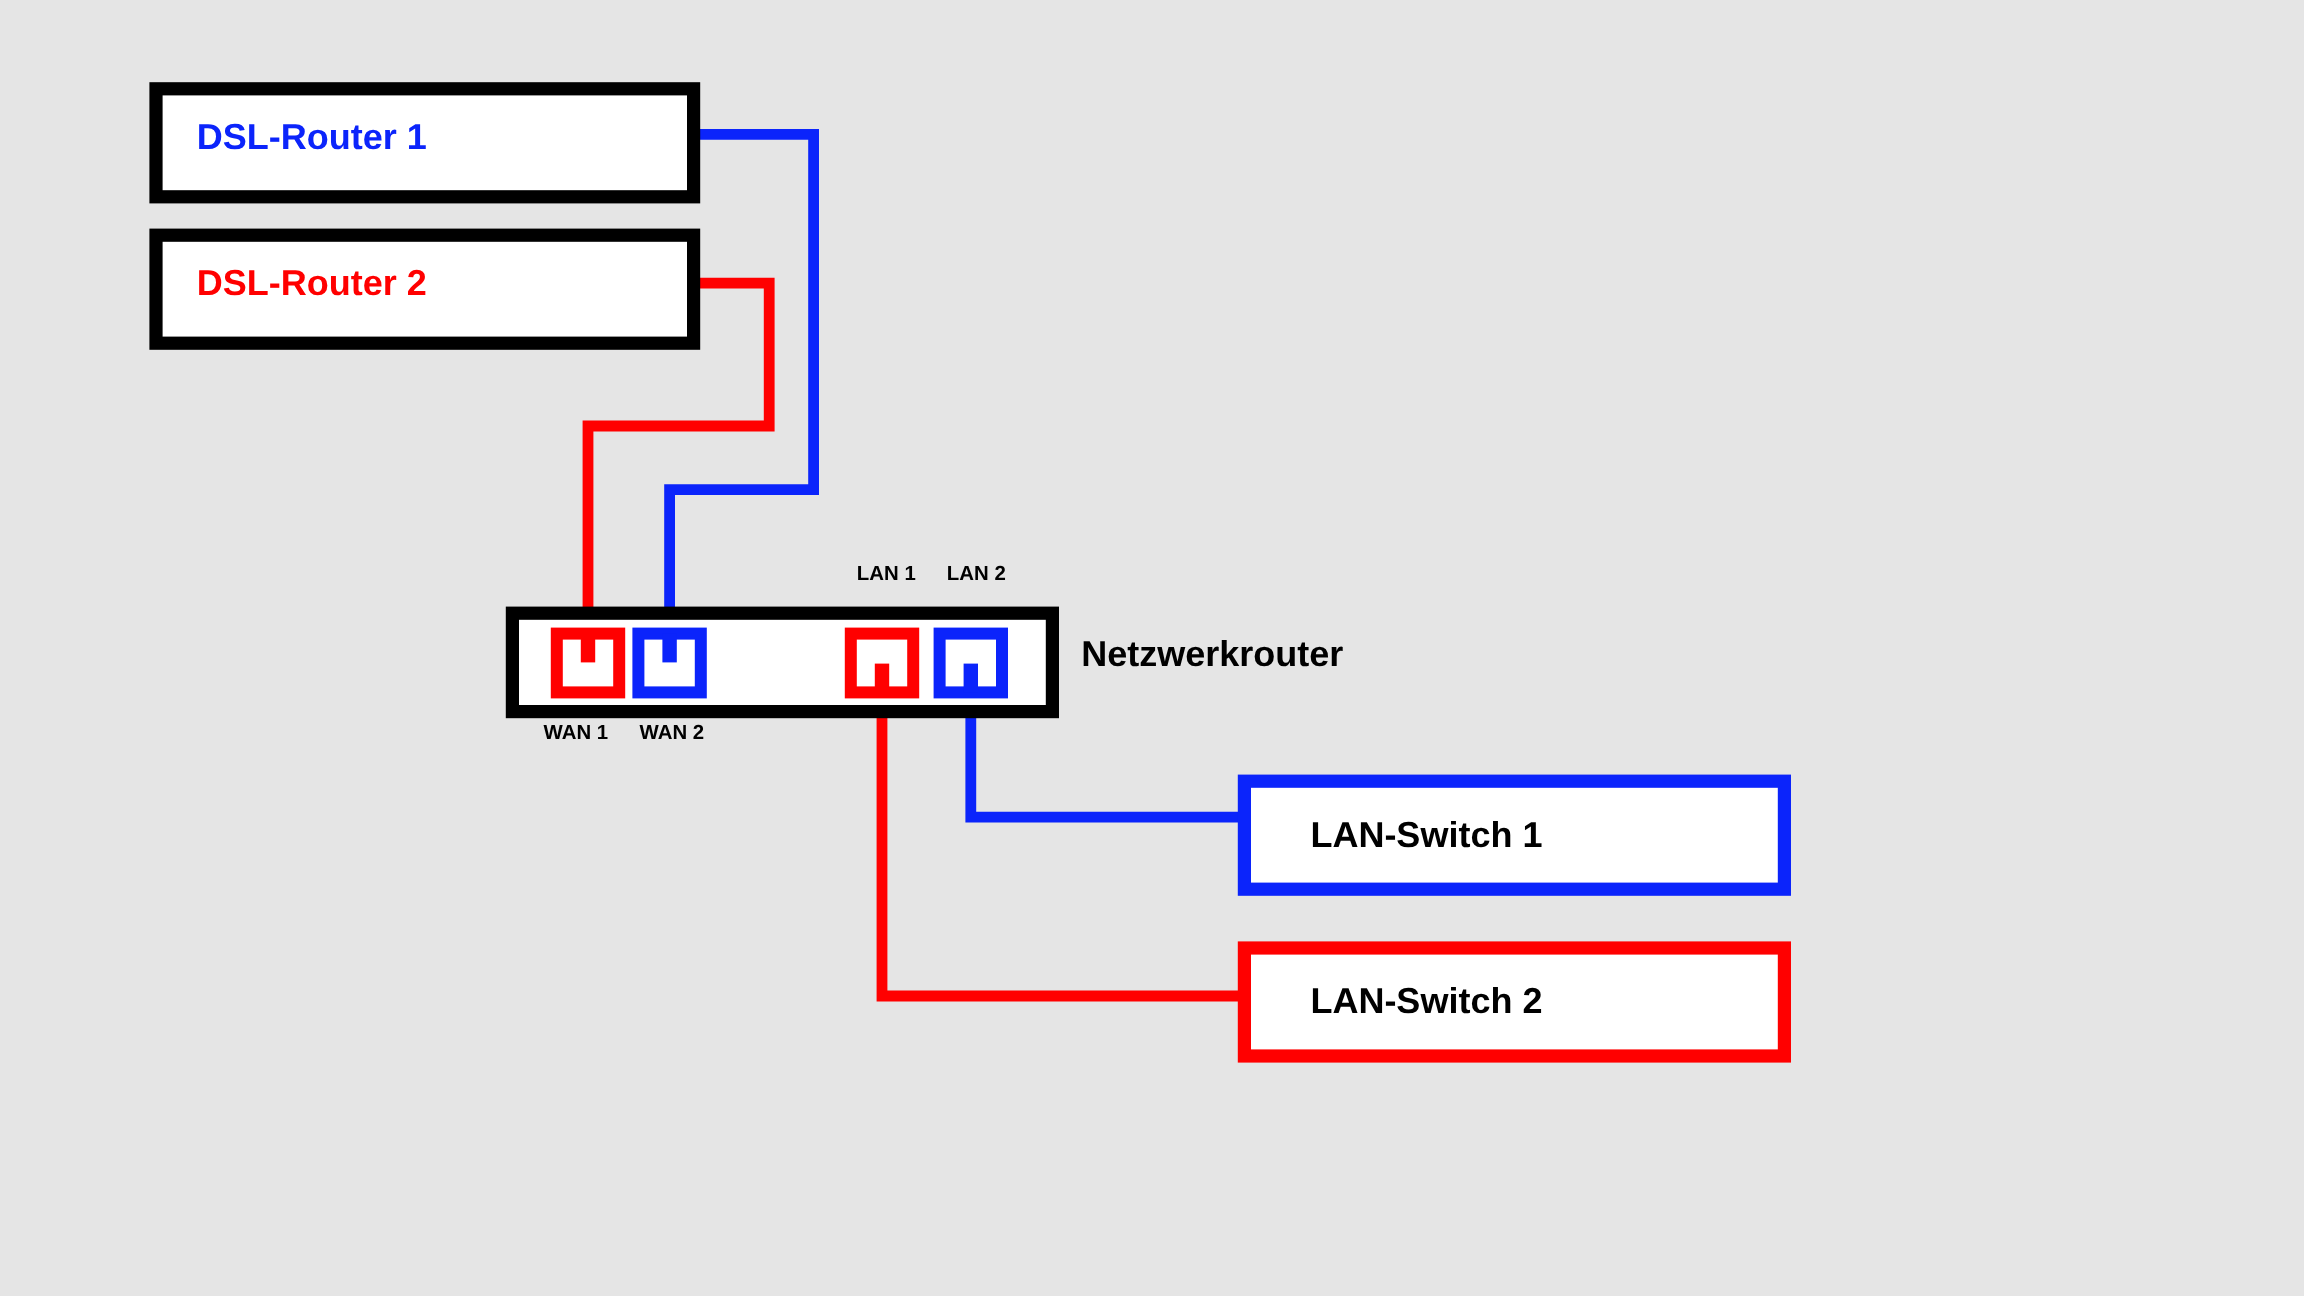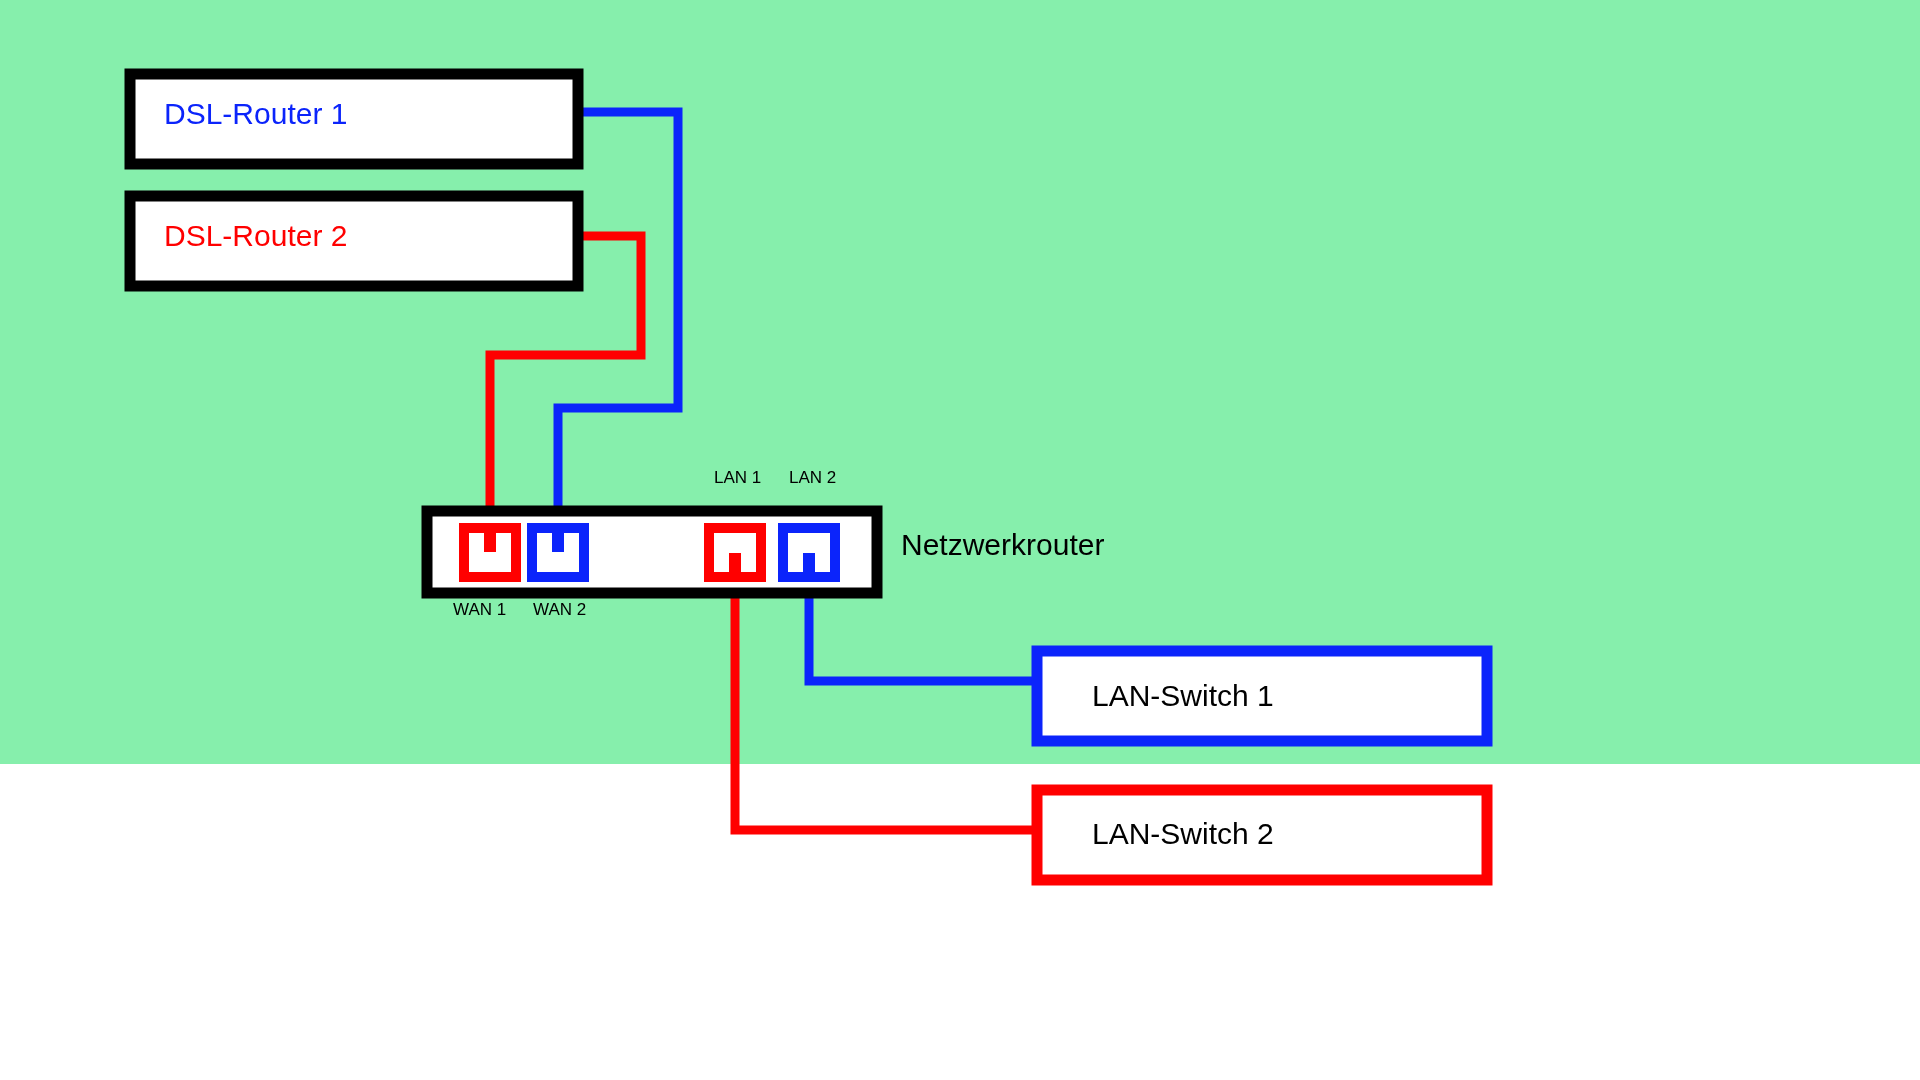--- a/index.html
+++ b/index.html
@@ -10,22 +10,23 @@
   }
   body {
     width: 1920px;
     height: 1080px;
     overflow: hidden;
     font-family: "Liberation Sans", sans-serif;
   }
   #canvas {
     position: relative;
     width: 1920px;
-    height: 764px;
-    background: #86efac;
+    height: 1080px;
+    background: #e5e5e5;
+    font-weight: bold;
   }
   svg#diagram {
     position: absolute;
     top: 0;
     left: 0;
     width: 1920px;
     height: 1080px;
   }
   .node-label {
     font-family: "Liberation Sans", sans-serif;

